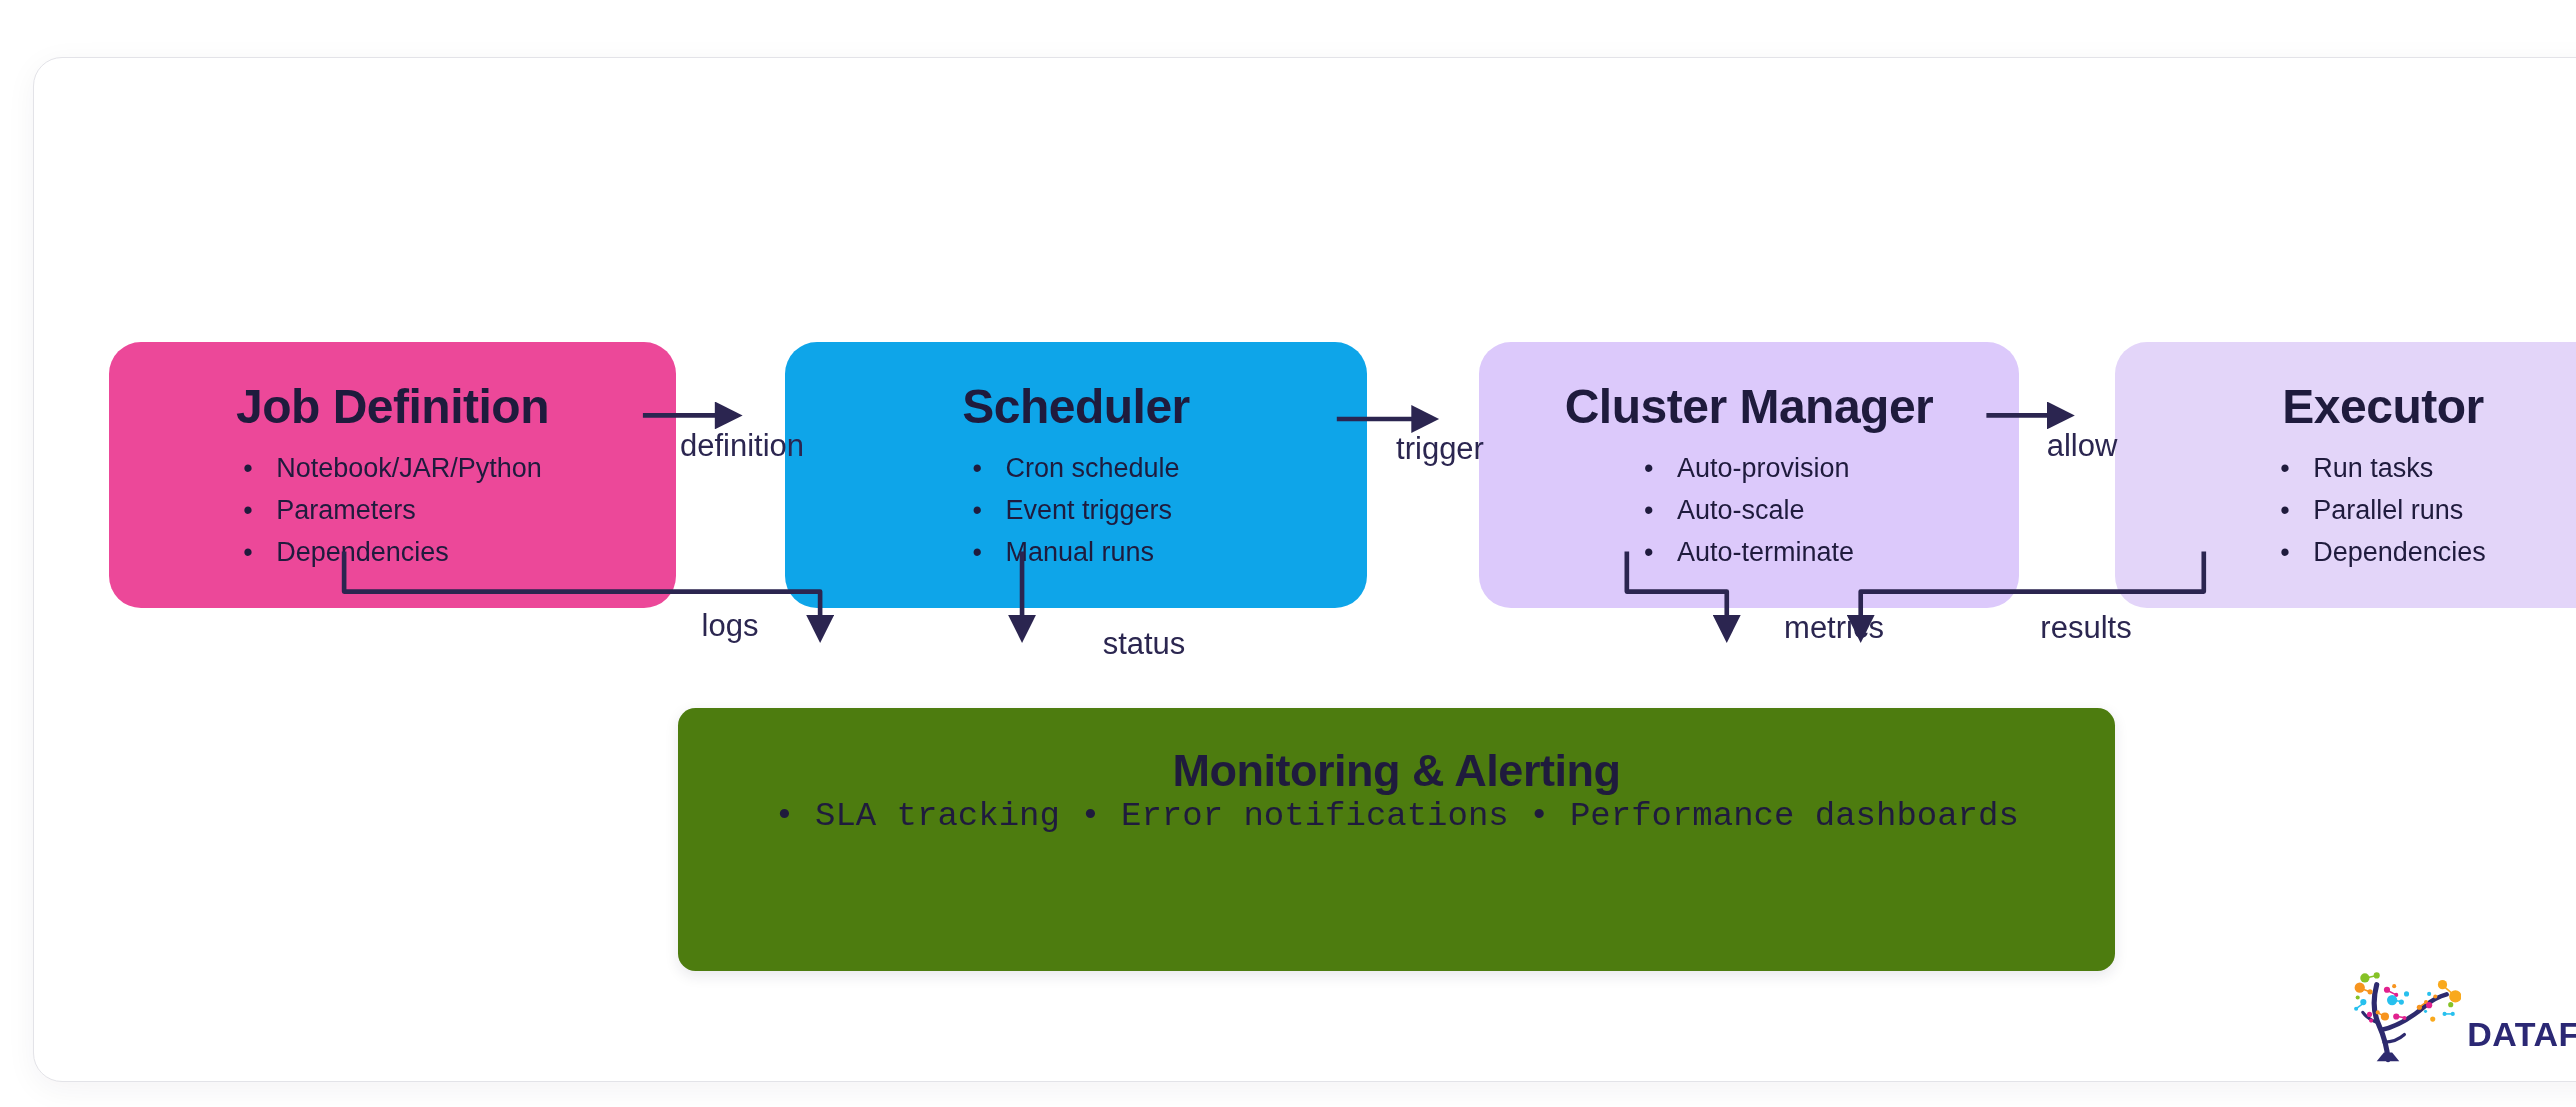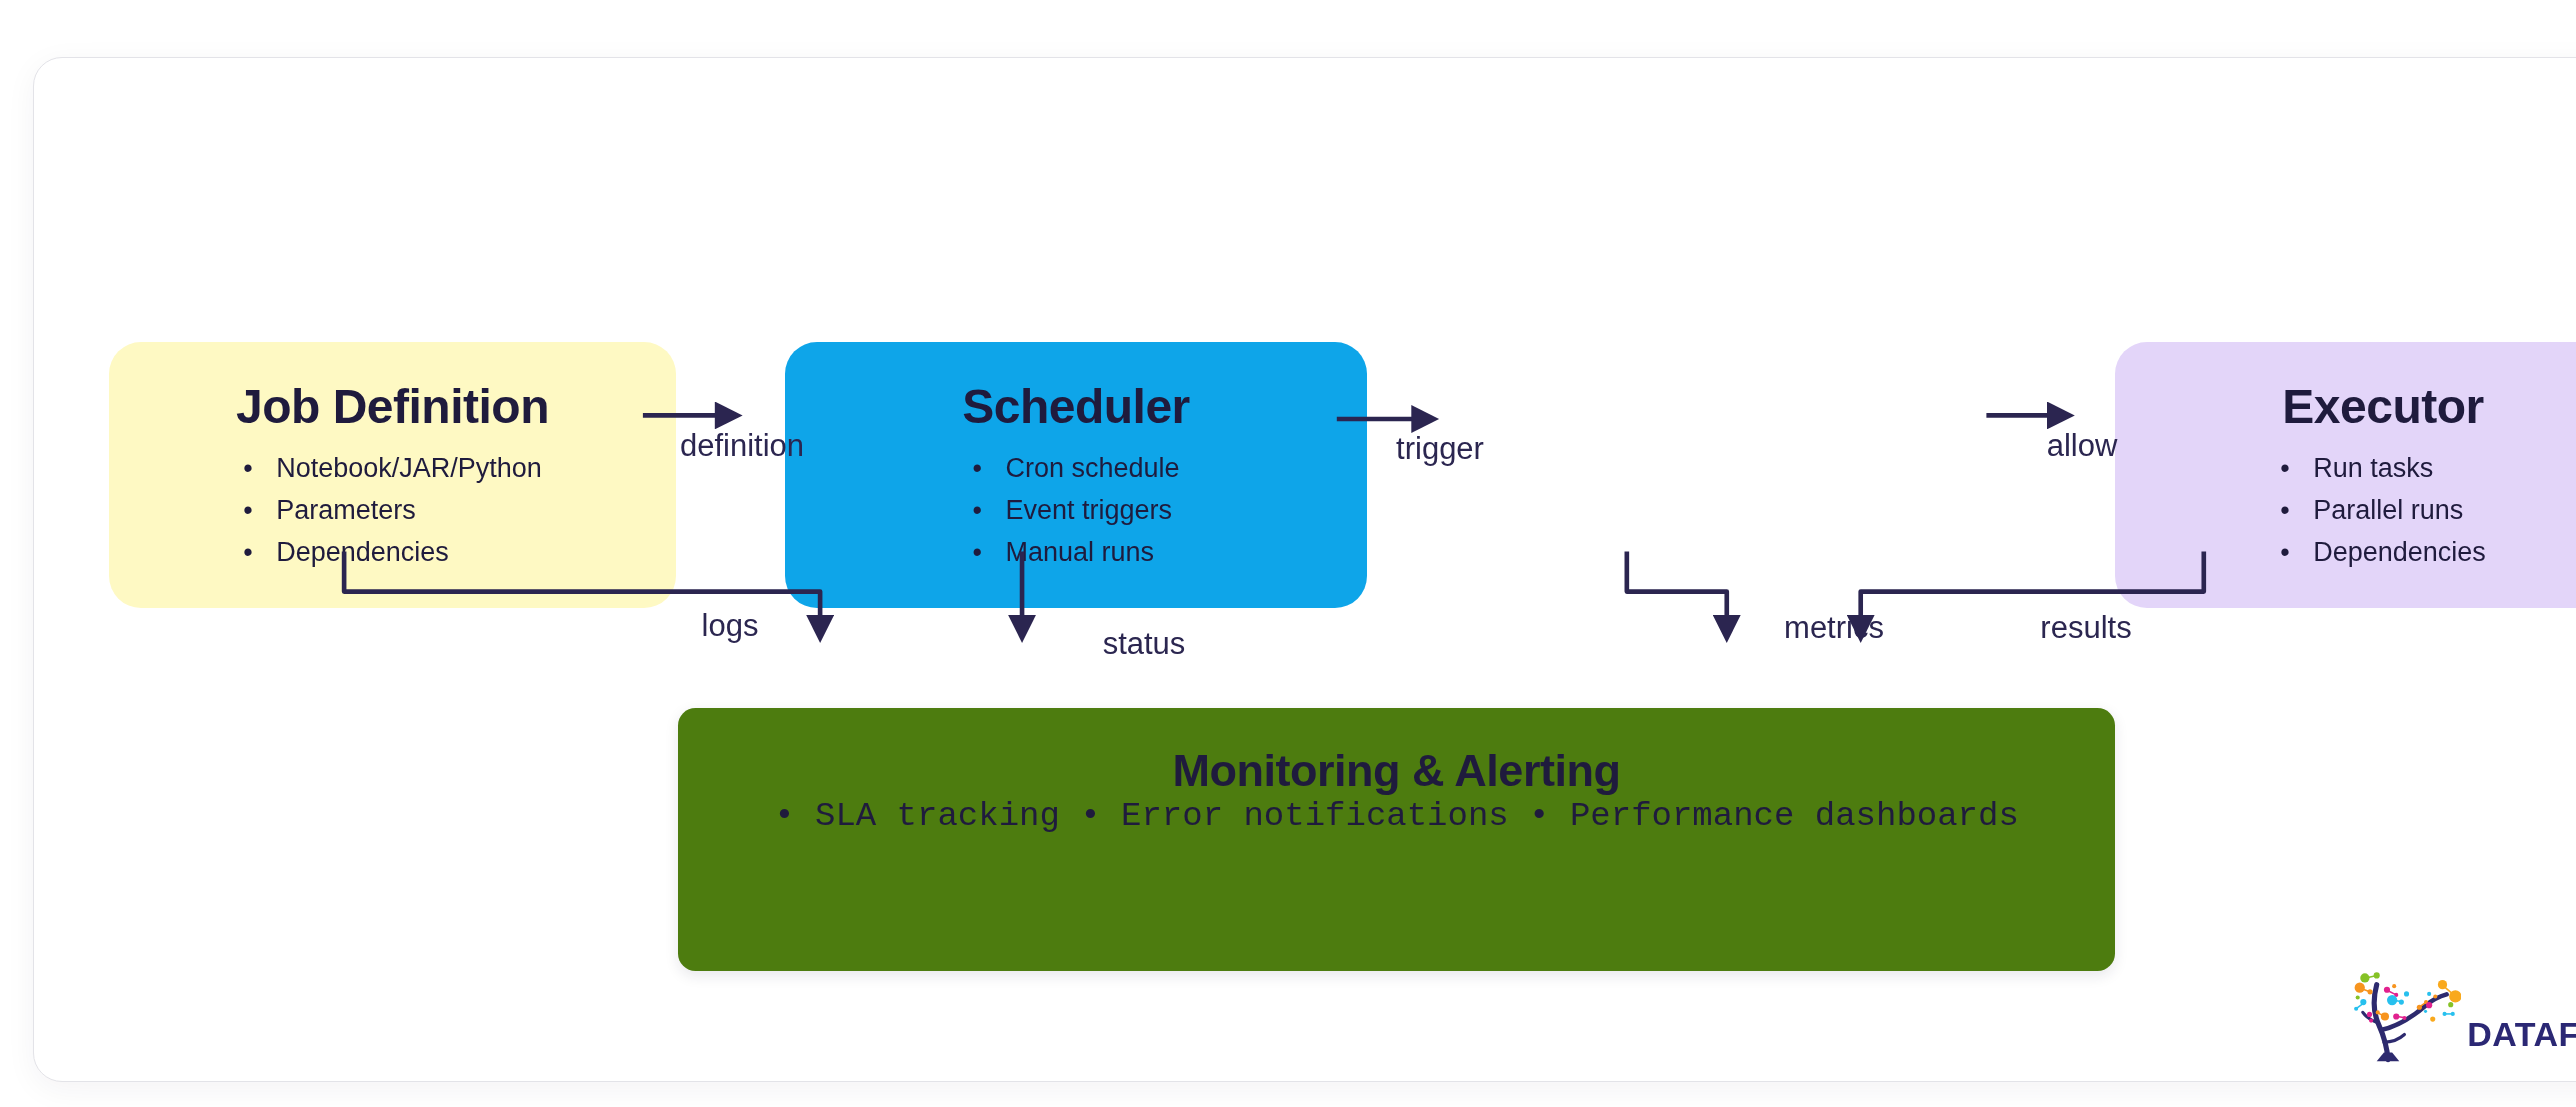--- a/index.html
+++ b/index.html
@@ -128,38 +128,46 @@
     margin-bottom: 13.4px;
     white-space: nowrap;
   }
 </style>
 </head>
 <body>
 
 <div class="page">
   <div class="card">
 
-    <div class="node node-1" style="background-color: #fef9c3;">
+    <div class="node node-1" style="background-color: #ec4899;">
       <div class="node-title" style="color: rgb(31, 27, 61);">Job Definition</div>
       <ul class="node-list" style="color: rgb(31, 27, 61);">
         <li>Notebook/JAR/Python</li>
         <li>Parameters</li>
         <li>Dependencies</li>
       </ul>
     </div>
 
     <div class="node node-2" style="background-color: #0ea5e9;">
       <div class="node-title" style="color: rgb(31, 27, 61);">Scheduler</div>
       <ul class="node-list" style="color: rgb(31, 27, 61);">
         <li>Cron schedule</li>
         <li>Event triggers</li>
         <li>Manual runs</li>
       </ul>
     </div>
 
+    <div class="node node-3" style="background-color: rgb(220, 201, 251);">
+      <div class="node-title" style="color: rgb(31, 27, 61);">Cluster Manager</div>
+      <ul class="node-list" style="color: rgb(31, 27, 61);">
+        <li>Auto-provision</li>
+        <li>Auto-scale</li>
+        <li>Auto-terminate</li>
+      </ul>
+    </div>
 
     <div class="node node-4" style="background-color: rgb(227, 213, 249);">
       <div class="node-title" style="color: rgb(31, 27, 61);">Executor</div>
       <ul class="node-list" style="color: rgb(31, 27, 61);">
         <li>Run tasks</li>
         <li>Parallel runs</li>
         <li>Dependencies</li>
       </ul>
     </div>
 

